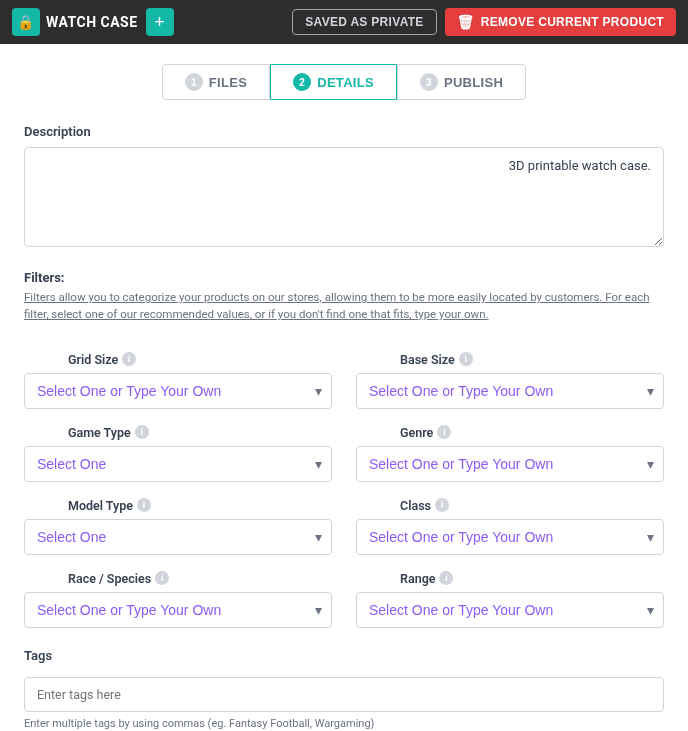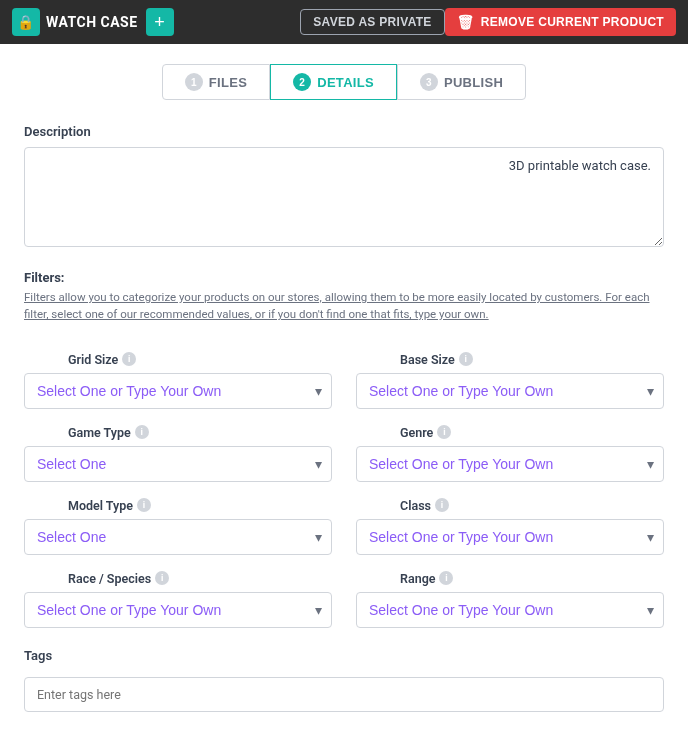--- a/index.html
+++ b/index.html
@@ -54,20 +54,21 @@
       color: white;
       font-size: 18px;
       cursor: pointer;
       display: flex;
       align-items: center;
       justify-content: center;
     }
     .header-right {
       display: flex;
       align-items: center;
+      gap: 8px;
     }
     .saved-private-btn {
       background: transparent;
       border: 1.5px solid #9ca3af;
       color: #d1d5db;
       padding: 5px 12px;
       border-radius: 4px;
       font-size: 12px;
       font-weight: 600;
       cursor: pointer;
@@ -403,15 +404,16 @@
           </select>
         </div>
       </div>
 
     </div>
   </div>
 
   <div class="tags-section">
     <div class="section-label">Tags</div>
     <input class="tags-input" type="text" placeholder="Enter tags here" style="">
+    <div class="tags-hint">Enter multiple tags by using commas (eg. Fantasy Football, Wargaming)</div>
   </div>
 
 </div>
 
 </body></html>

